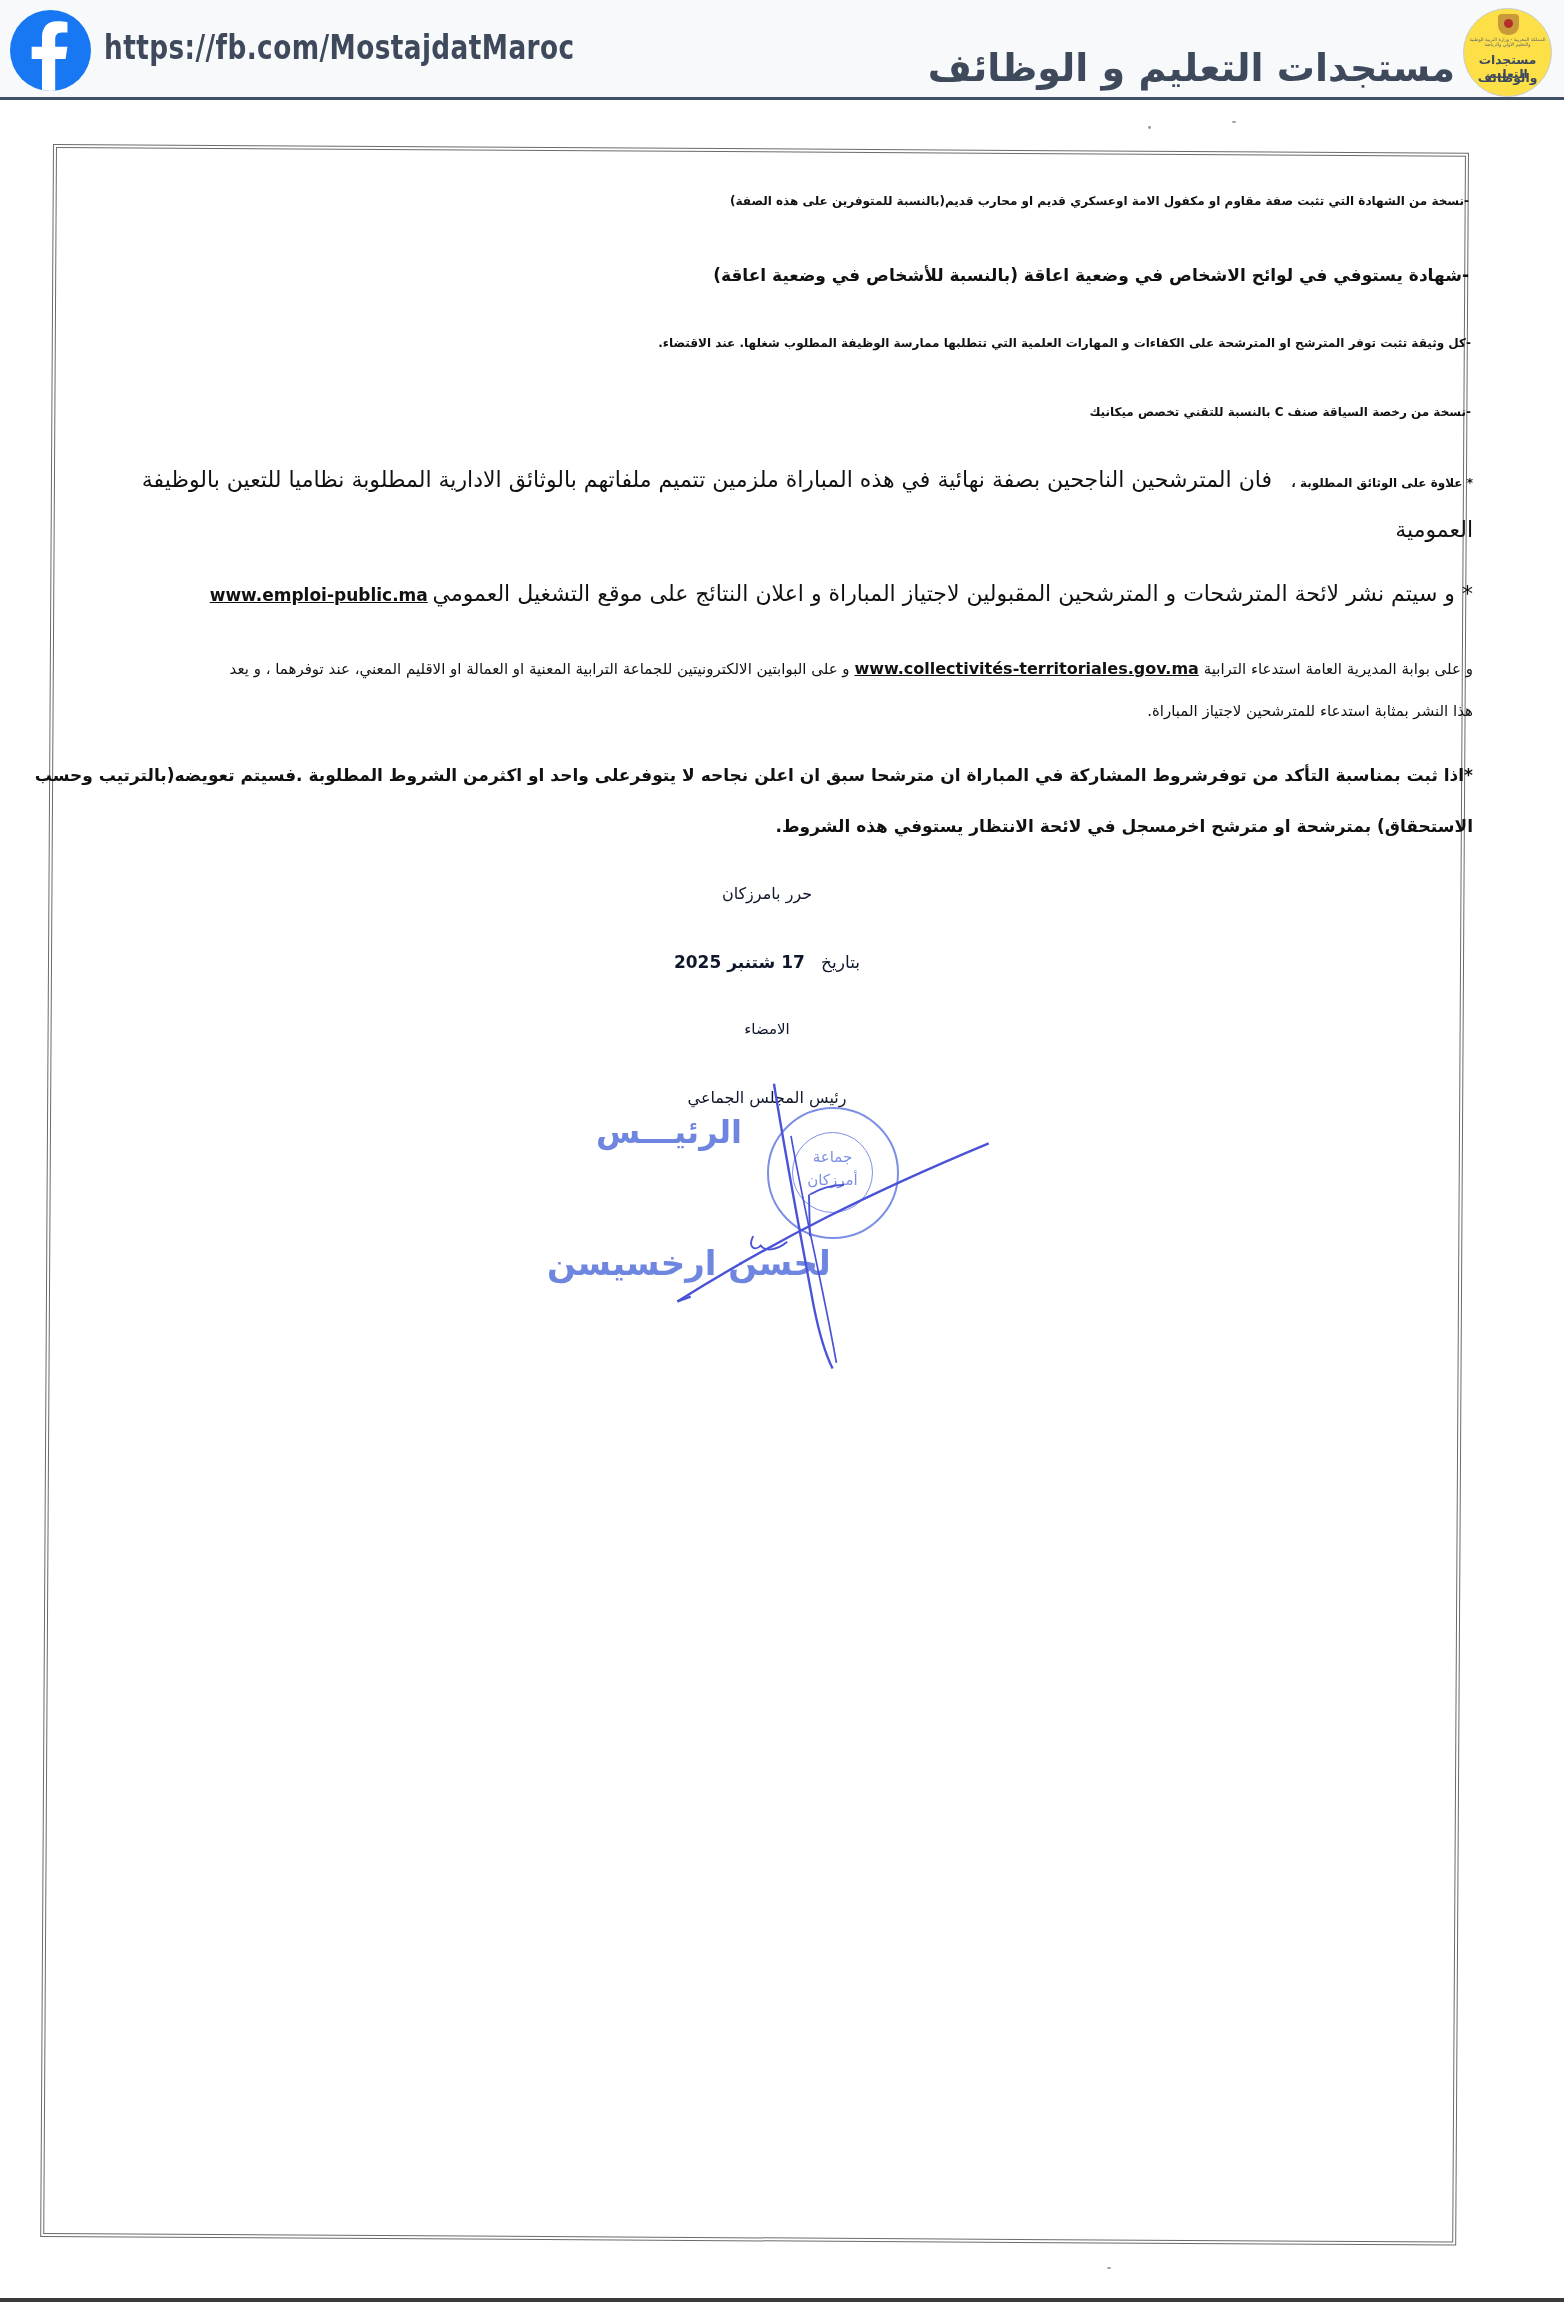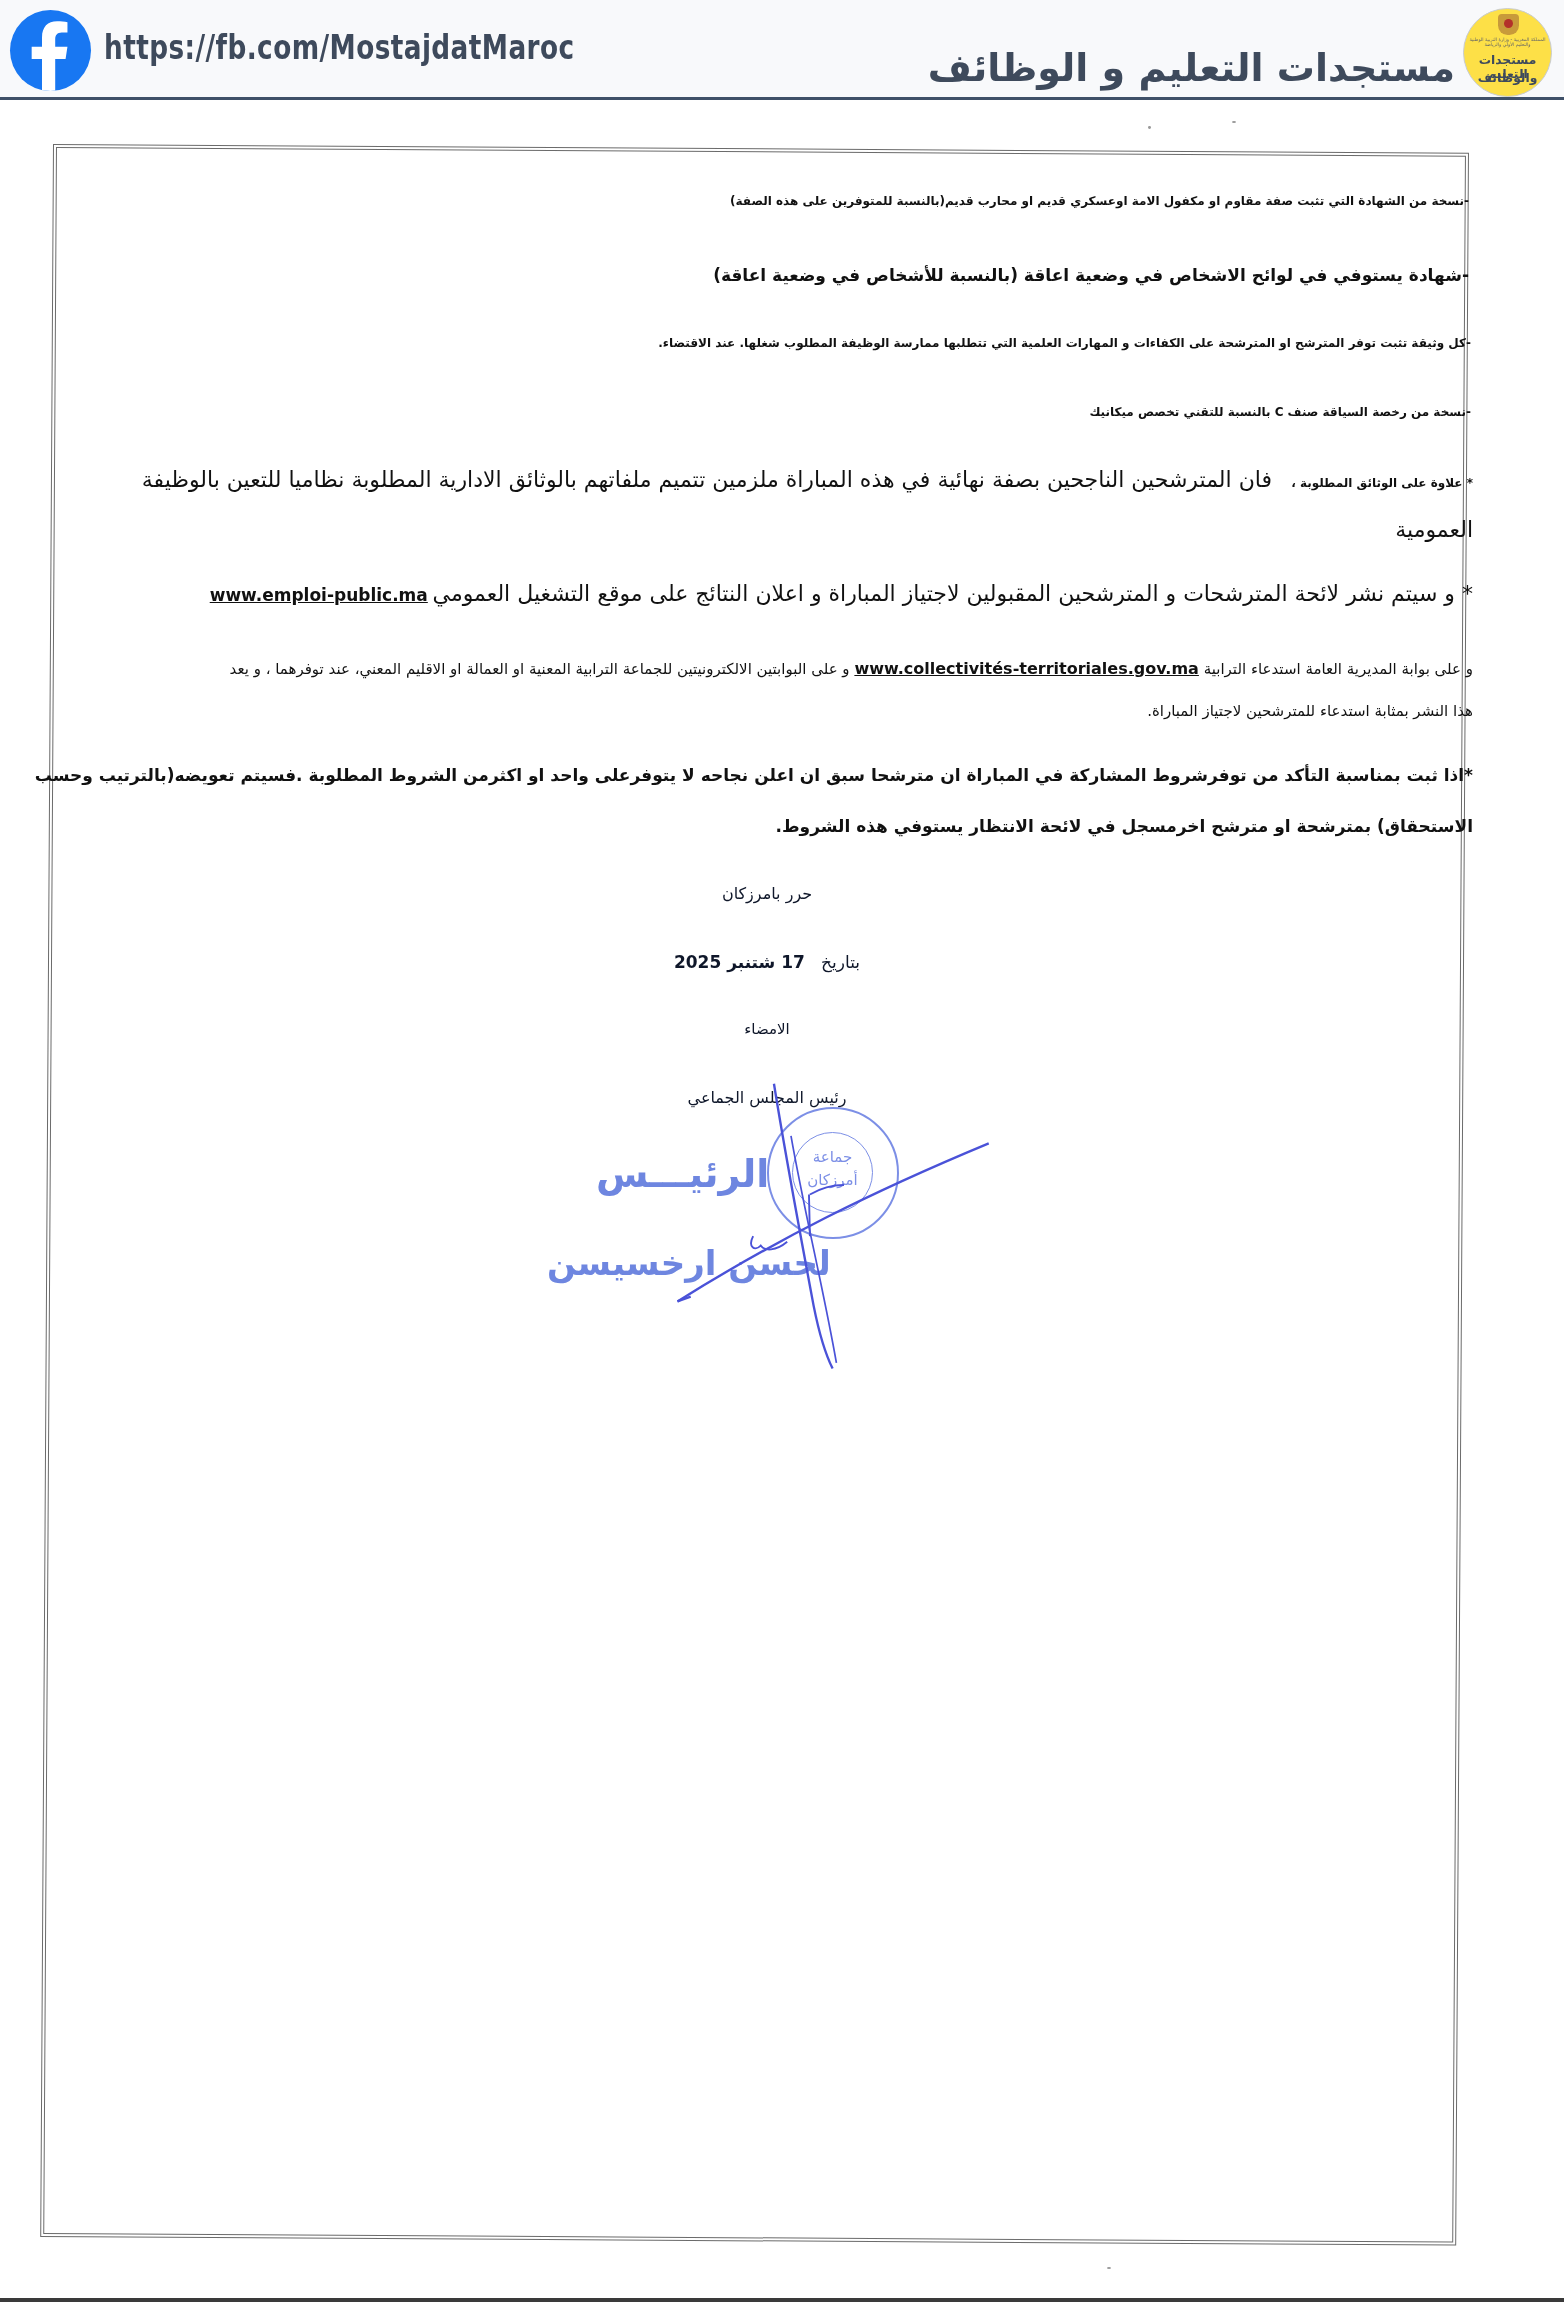--- a/index.html
+++ b/index.html
@@ -151,21 +151,21 @@
 
 <div class="center" style="left:625px;width:284px;top:884px;font-size:16px;">حرر بامرزكان</div>
 <div class="center" style="left:625px;width:284px;top:952px;font-size:17px;">
   <span>بتاريخ</span>
   &nbsp;
   <span style="font-weight:bold;">17  شتنبر 2025</span>
 </div>
 <div class="center" style="left:644px;width:246px;top:1020px;font-size:15px;">الامضاء</div>
 <div class="center" style="left:644px;width:246px;top:1088px;font-size:16px;">رئيس المجلس الجماعي</div>
 
-<div class="stamp-text" style="left:596px;top:1152px;font-size:38px;letter-spacing:1.9px;">الرئيـــس</div>
+<div class="stamp-text" style="left:596px;top:1113px;font-size:32px;letter-spacing:1.9px;">الرئيـــس</div>
 <div class="stamp-text" style="left:547px;top:1243px;font-size:34px;">لحسن ارخسيسن</div>
 <div class="seal">
   <div class="seal-inner">جماعة أمرزكان</div>
 </div>
 
 <svg class="sig" width="1564" height="2318" viewBox="0 0 1653 2449">
   <path d="M716 1375 C820 1310, 920 1260, 1045 1208" stroke="#4a52d8" stroke-width="2.5" fill="none"></path>
   <path d="M716 1375 L730 1370" stroke="#4a52d8" stroke-width="2.5" fill="none"></path>
   <path d="M818 1145 C830 1220, 845 1300, 860 1380 C866 1410, 872 1430, 880 1446" stroke="#4a52d8" stroke-width="2.5" fill="none"></path>
   <path d="M836 1200 C850 1280, 870 1360, 884 1440" stroke="#4a52d8" stroke-width="1.8" fill="none"></path>

